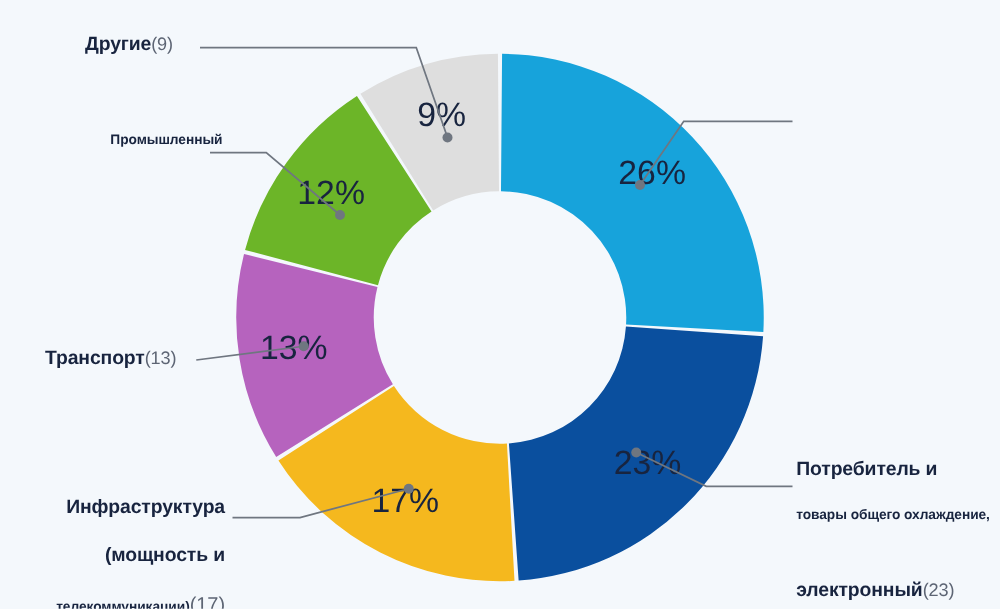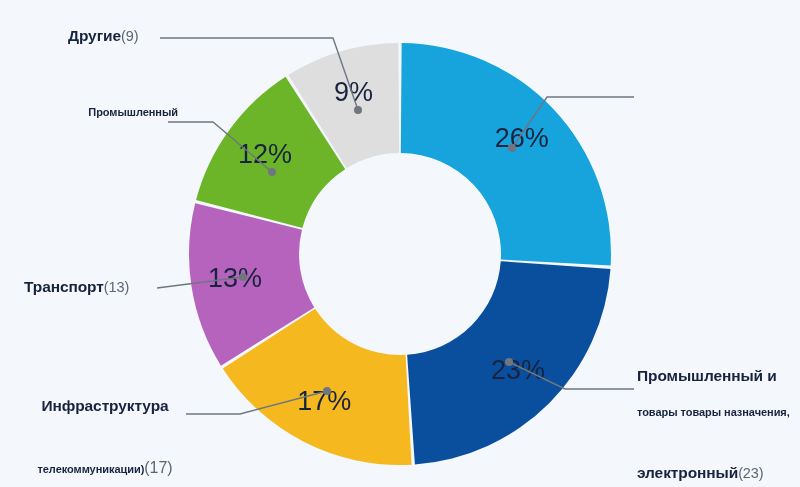--- a/index.html
+++ b/index.html
@@ -67,25 +67,25 @@
     font-weight: normal;
     color: #5d6574;
     font-size: 14.5px;
   }
   .lbl-small .lbl-count {
     font-size: 16px;
   }
   
   #label-drugie      { left: 68px;  top: 28px;  text-align: center; }
   #label-industrial  { left: 18px;  top: 82px;  text-align: right; width: 160px; margin-top: 25px;}
-  #label-transport   { left: 24px;  top: 279px; text-align: left; }
+  #label-transport   { left: 36px;  top: 279px; text-align: left; }
   #label-infra       { left: 30px;  top: 398px; text-align: right; width: 150px; }
   #label-building    { left: 637px; top: 85px;  text-align: left; }
   #label-consumer    { left: 637px; top: 368px; text-align: left; }
-  #label-infra .lbl-line { text-align: center; }
+  #label-infra .lbl-line { text-align: right; }
   #label-industrial .lbl-line { text-align: right; }
   .spacer-row { display:block; height: 23px; }
 </style>
 </head>
 <body>
 
 <div id="chart-root">
 
   <svg class="chart-svg" viewBox="0 0 800 487">
     <g id="donut-slices">
@@ -135,27 +135,28 @@
     <span class="spacer-row"></span>
   </div>
 
   <div class="label-block" id="label-transport">
     <span class="lbl-line lbl-big"><span>Транспорт</span><span class="lbl-count">(13)</span></span>
   </div>
 
   <div class="label-block" id="label-infra">
     <span class="lbl-line lbl-big">Инфраструктура</span>
     <span class="spacer-row"></span>
+    <span class="lbl-line lbl-big">(мощность и</span>
     <span class="spacer-row"></span>
     <span class="lbl-line lbl-small"><span>телекоммуникации)</span><span class="lbl-count">(17)</span></span>
   </div>
 
 
   <div class="label-block" id="label-consumer">
-    <span class="lbl-line lbl-big">Промышленный и</span>
+    <span class="lbl-line lbl-big">Потребитель и</span>
     <span class="spacer-row"></span>
-    <span class="lbl-line lbl-small">товары товары назначения,</span>
+    <span class="lbl-line lbl-small">товары общего охлаждение,</span>
     <span class="spacer-row"></span>
     <span class="spacer-row"></span>
     <span class="lbl-line lbl-big"><span>электронный</span><span class="lbl-count">(23)</span></span>
   </div>
 
 </div>
 
 </body></html>

